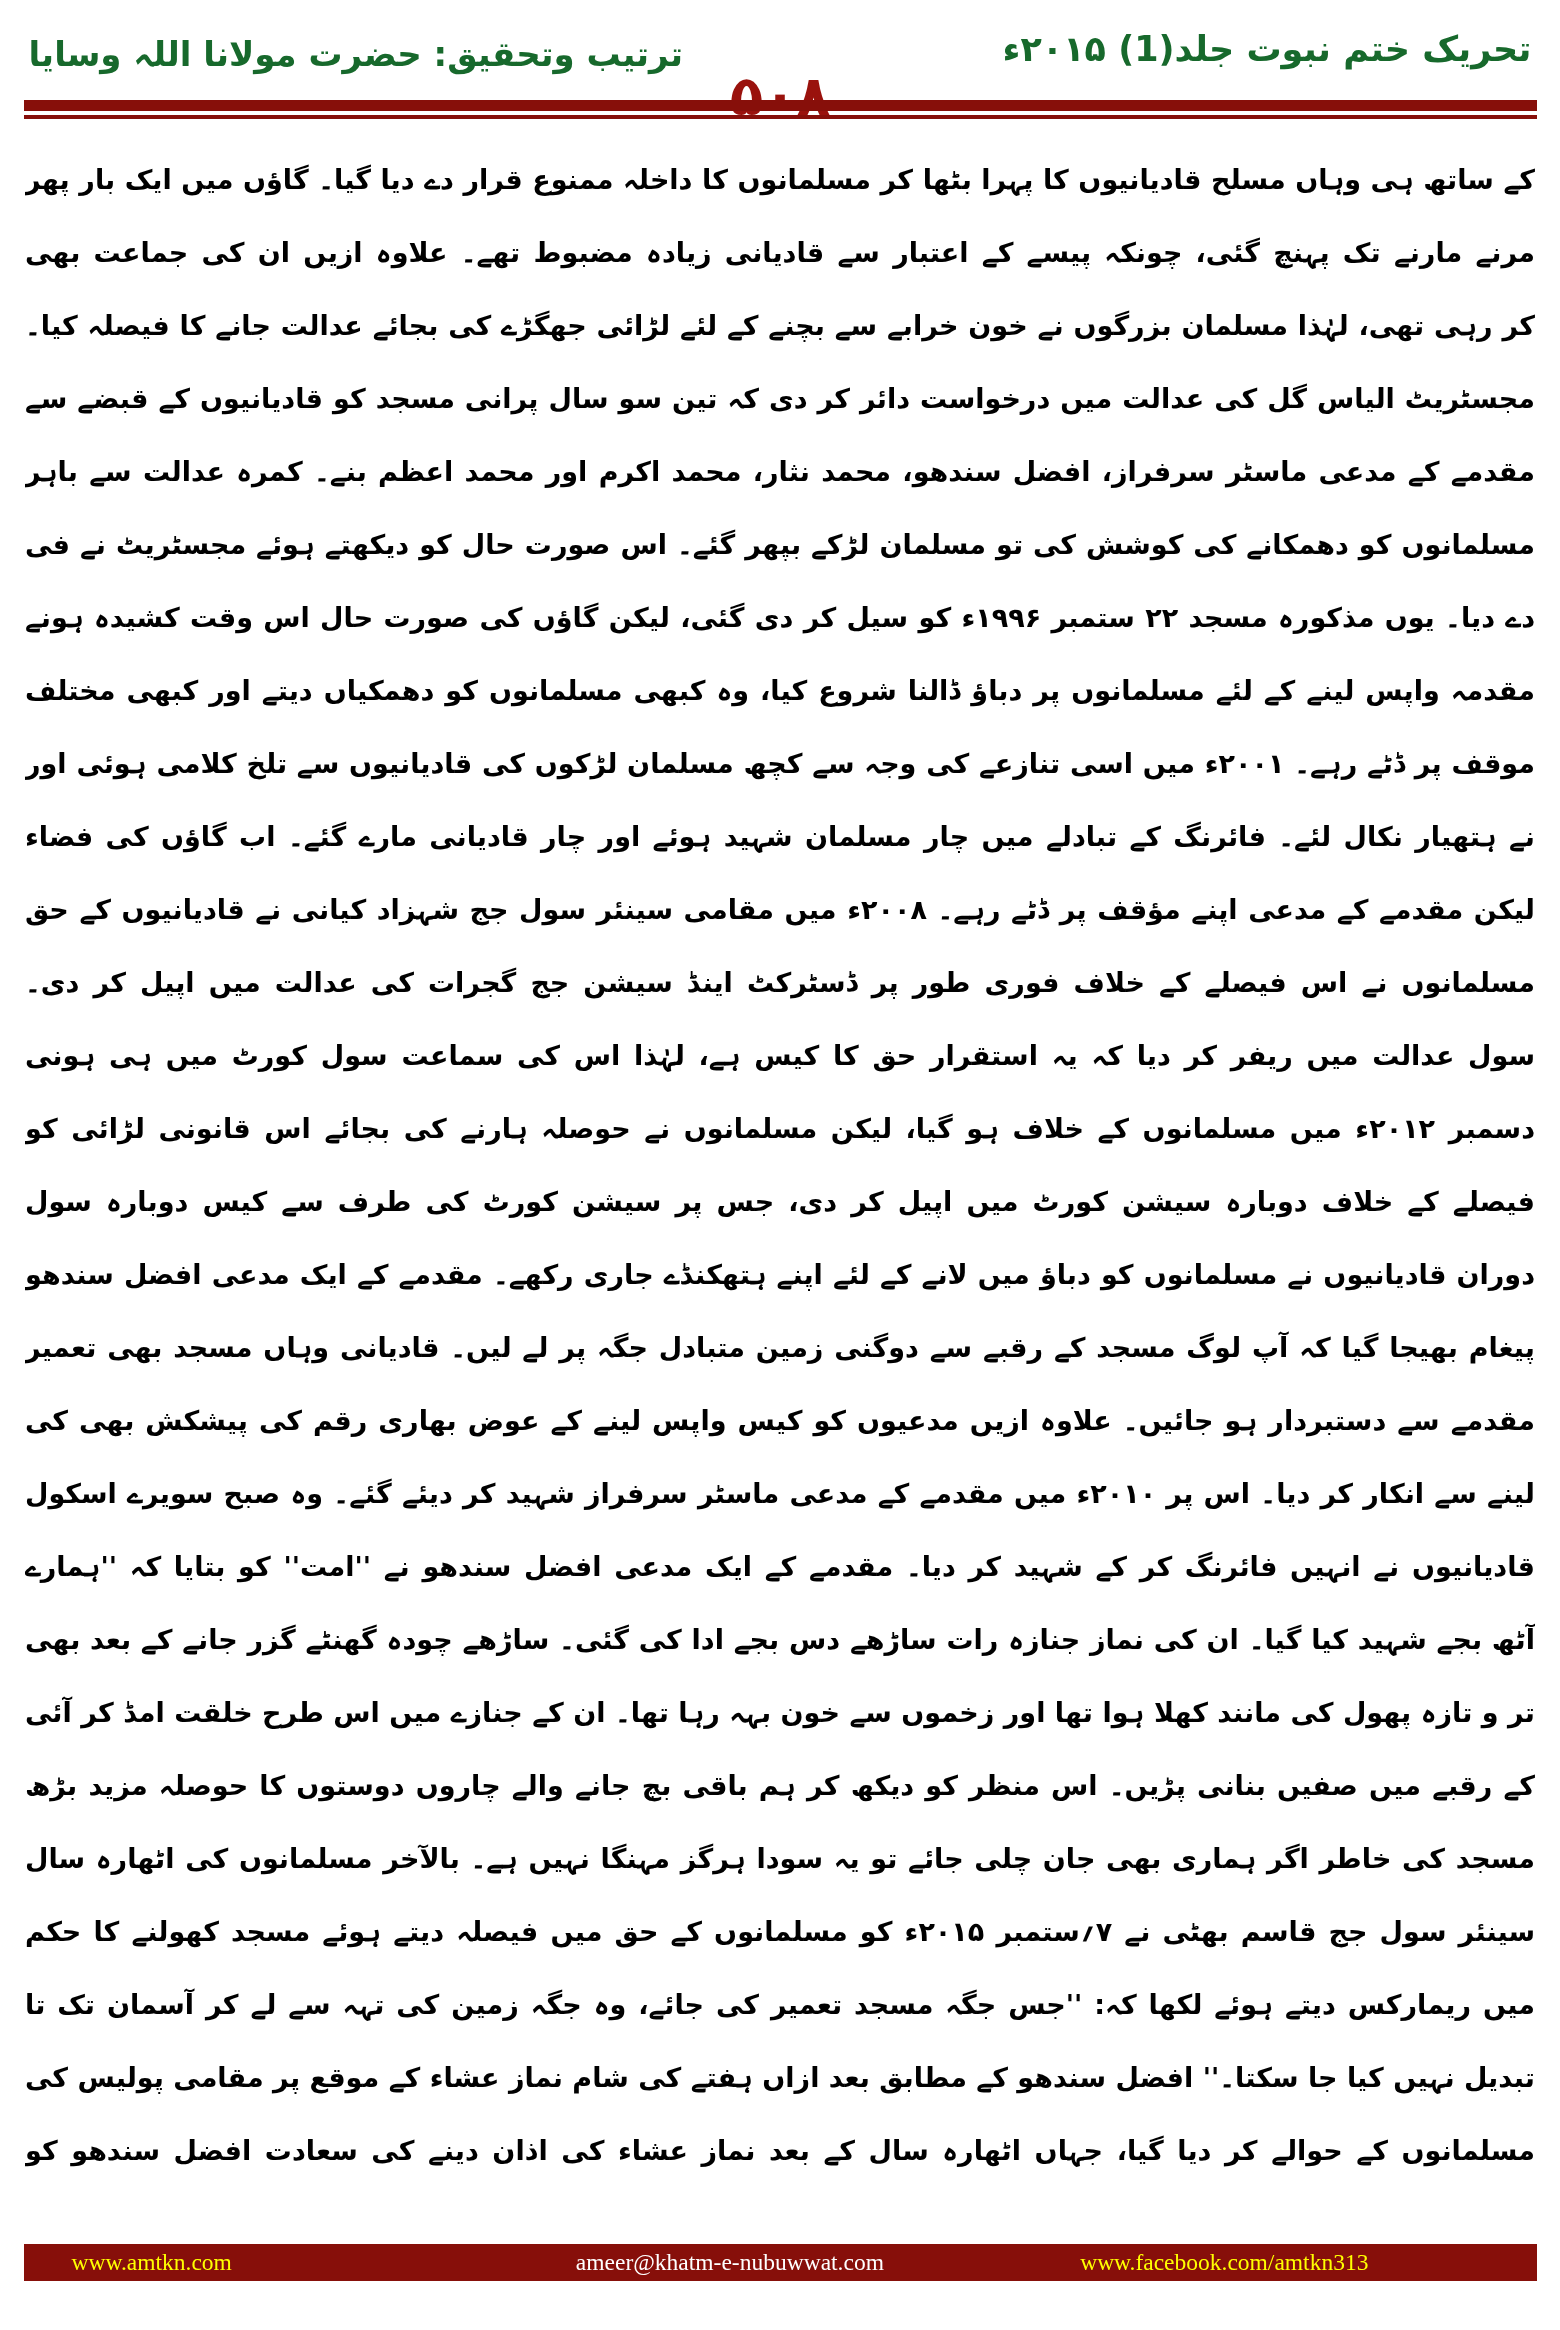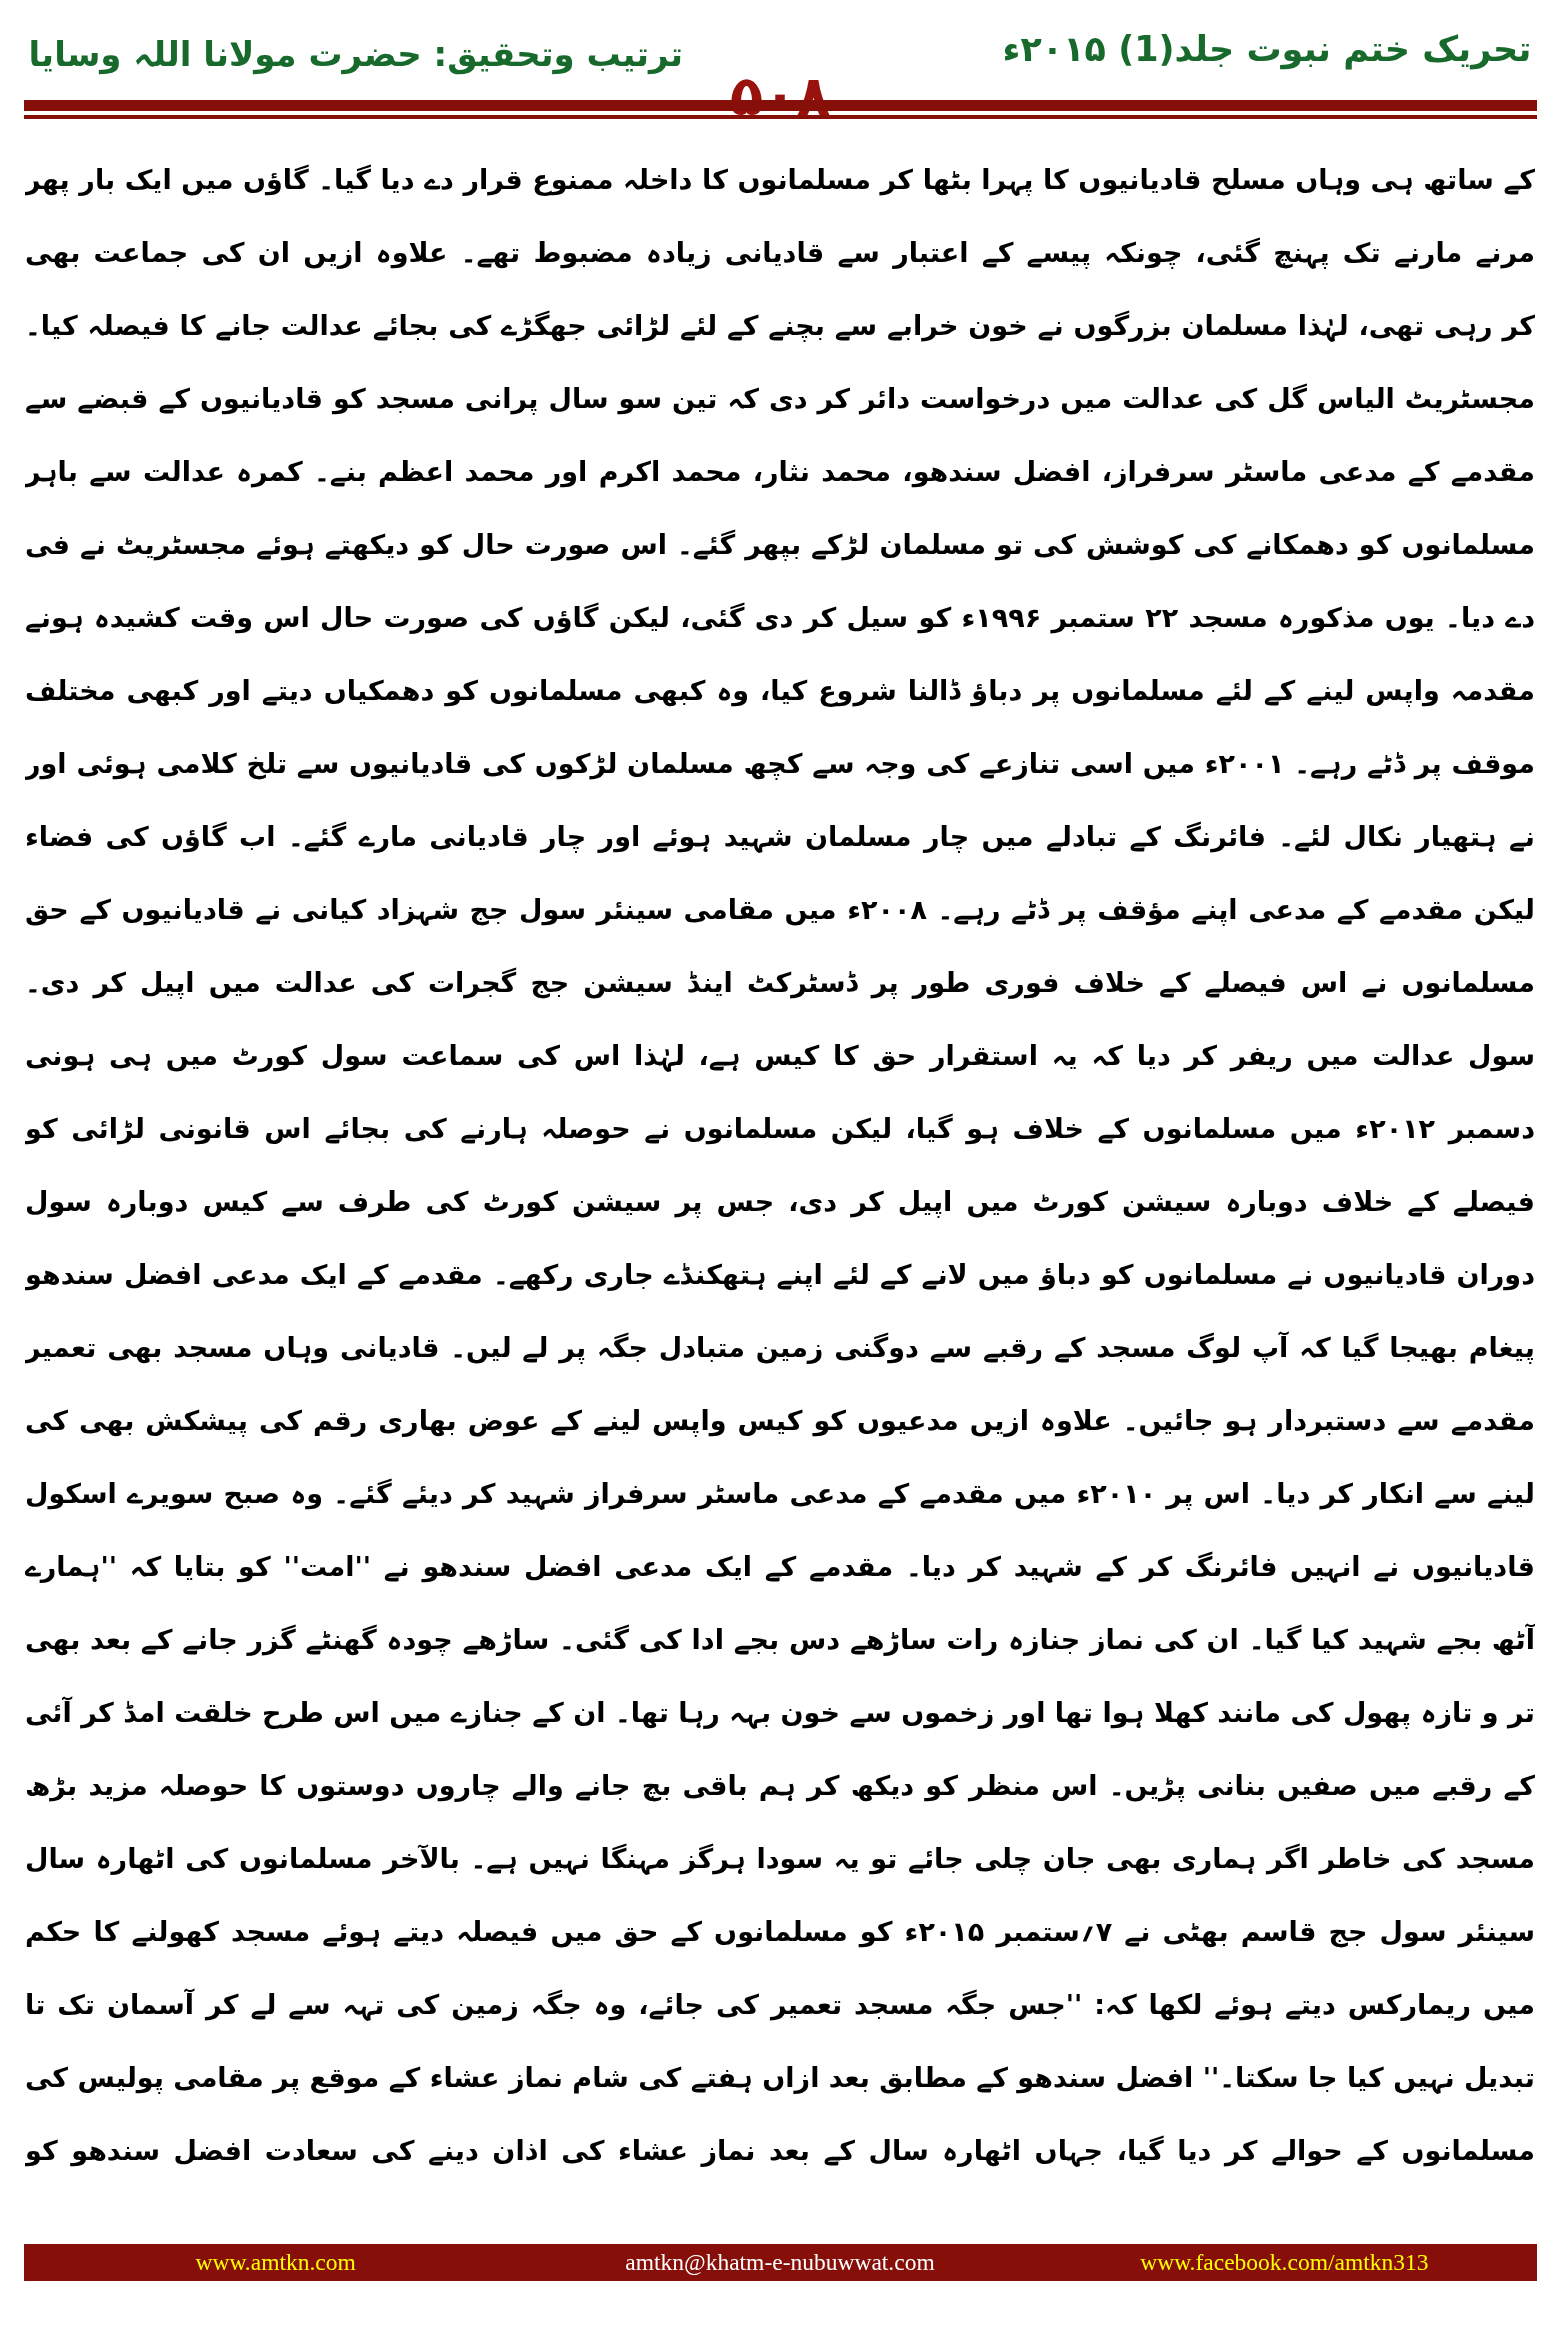--- a/index.html
+++ b/index.html
@@ -60,21 +60,21 @@
   
   .footer-bar{
     position:absolute; top:2244px; left:23.5px; right:23.5px;
     height:37px;
     background:#870f0a;
     display:flex;
     align-items:center;
     font-family:"Liberation Serif",serif;
     font-size:23.5px;
   }
-  .footer-bar .cell{flex:1; text-align:center; white-space:nowrap;}
+  .footer-bar .cell{flex:1; white-space:nowrap;padding-left:48px;}
   .footer-yellow{color:#ffff00;}
   .footer-white{color:#ffffff;}
 </style>
 </head>
 <body>
 
 <div class="page">
 
   <div class="hdr-right">تحریک ختم نبوت جلد(1) ۲۰۱۵ء</div>
 
@@ -111,18 +111,18 @@
     <div class="line">کے رقبے میں صفیں بنانی پڑیں۔ اس منظر کو دیکھ کر ہم باقی بچ جانے والے چاروں دوستوں کا حوصلہ مزید بڑھ گیا۔ ہم نے یہ فیصلہ کیا کہ اس</div>
     <div class="line">مسجد کی خاطر اگر ہماری بھی جان چلی جائے تو یہ سودا ہرگز مہنگا نہیں ہے۔ بالآخر مسلمانوں کی اٹھارہ سال کی جدوجہد رنگ لے آئی۔ مقامی</div>
     <div class="line">سینئر سول جج قاسم بھٹی نے ۷؍ستمبر ۲۰۱۵ء کو مسلمانوں کے حق میں فیصلہ دیتے ہوئے مسجد کھولنے کا حکم جاری کر دیا۔ انہوں نے اپنے فیصلے</div>
     <div class="line">میں ریمارکس دیتے ہوئے لکھا کہ: ''جس جگہ مسجد تعمیر کی جائے، وہ جگہ زمین کی تہہ سے لے کر آسمان تک تا قیامت مسجد ہی رہے گی، اسے</div>
     <div class="line">تبدیل نہیں کیا جا سکتا۔'' افضل سندھو کے مطابق بعد ازاں ہفتے کی شام نماز عشاء کے موقع پر مقامی پولیس کی نگرانی میں مسجد کو کھول کر</div>
     <div class="line">مسلمانوں کے حوالے کر دیا گیا، جہاں اٹھارہ سال کے بعد نماز عشاء کی اذان دینے کی سعادت افضل سندھو کو حاصل ہوئی، اس فیصلے سے</div>
   </div>
 
   <div class="footer-bar">
     <span class="cell footer-yellow">www.amtkn.com</span>
-    <span class="cell footer-white">amtkn@khatm-e-nubuwwat.com</span>
+    <span class="cell footer-white">ameer@khatm-e-nubuwwat.com</span>
     <span class="cell footer-yellow">www.facebook.com/amtkn313</span>
   </div>
 
 </div>
 
 
 </body></html>

